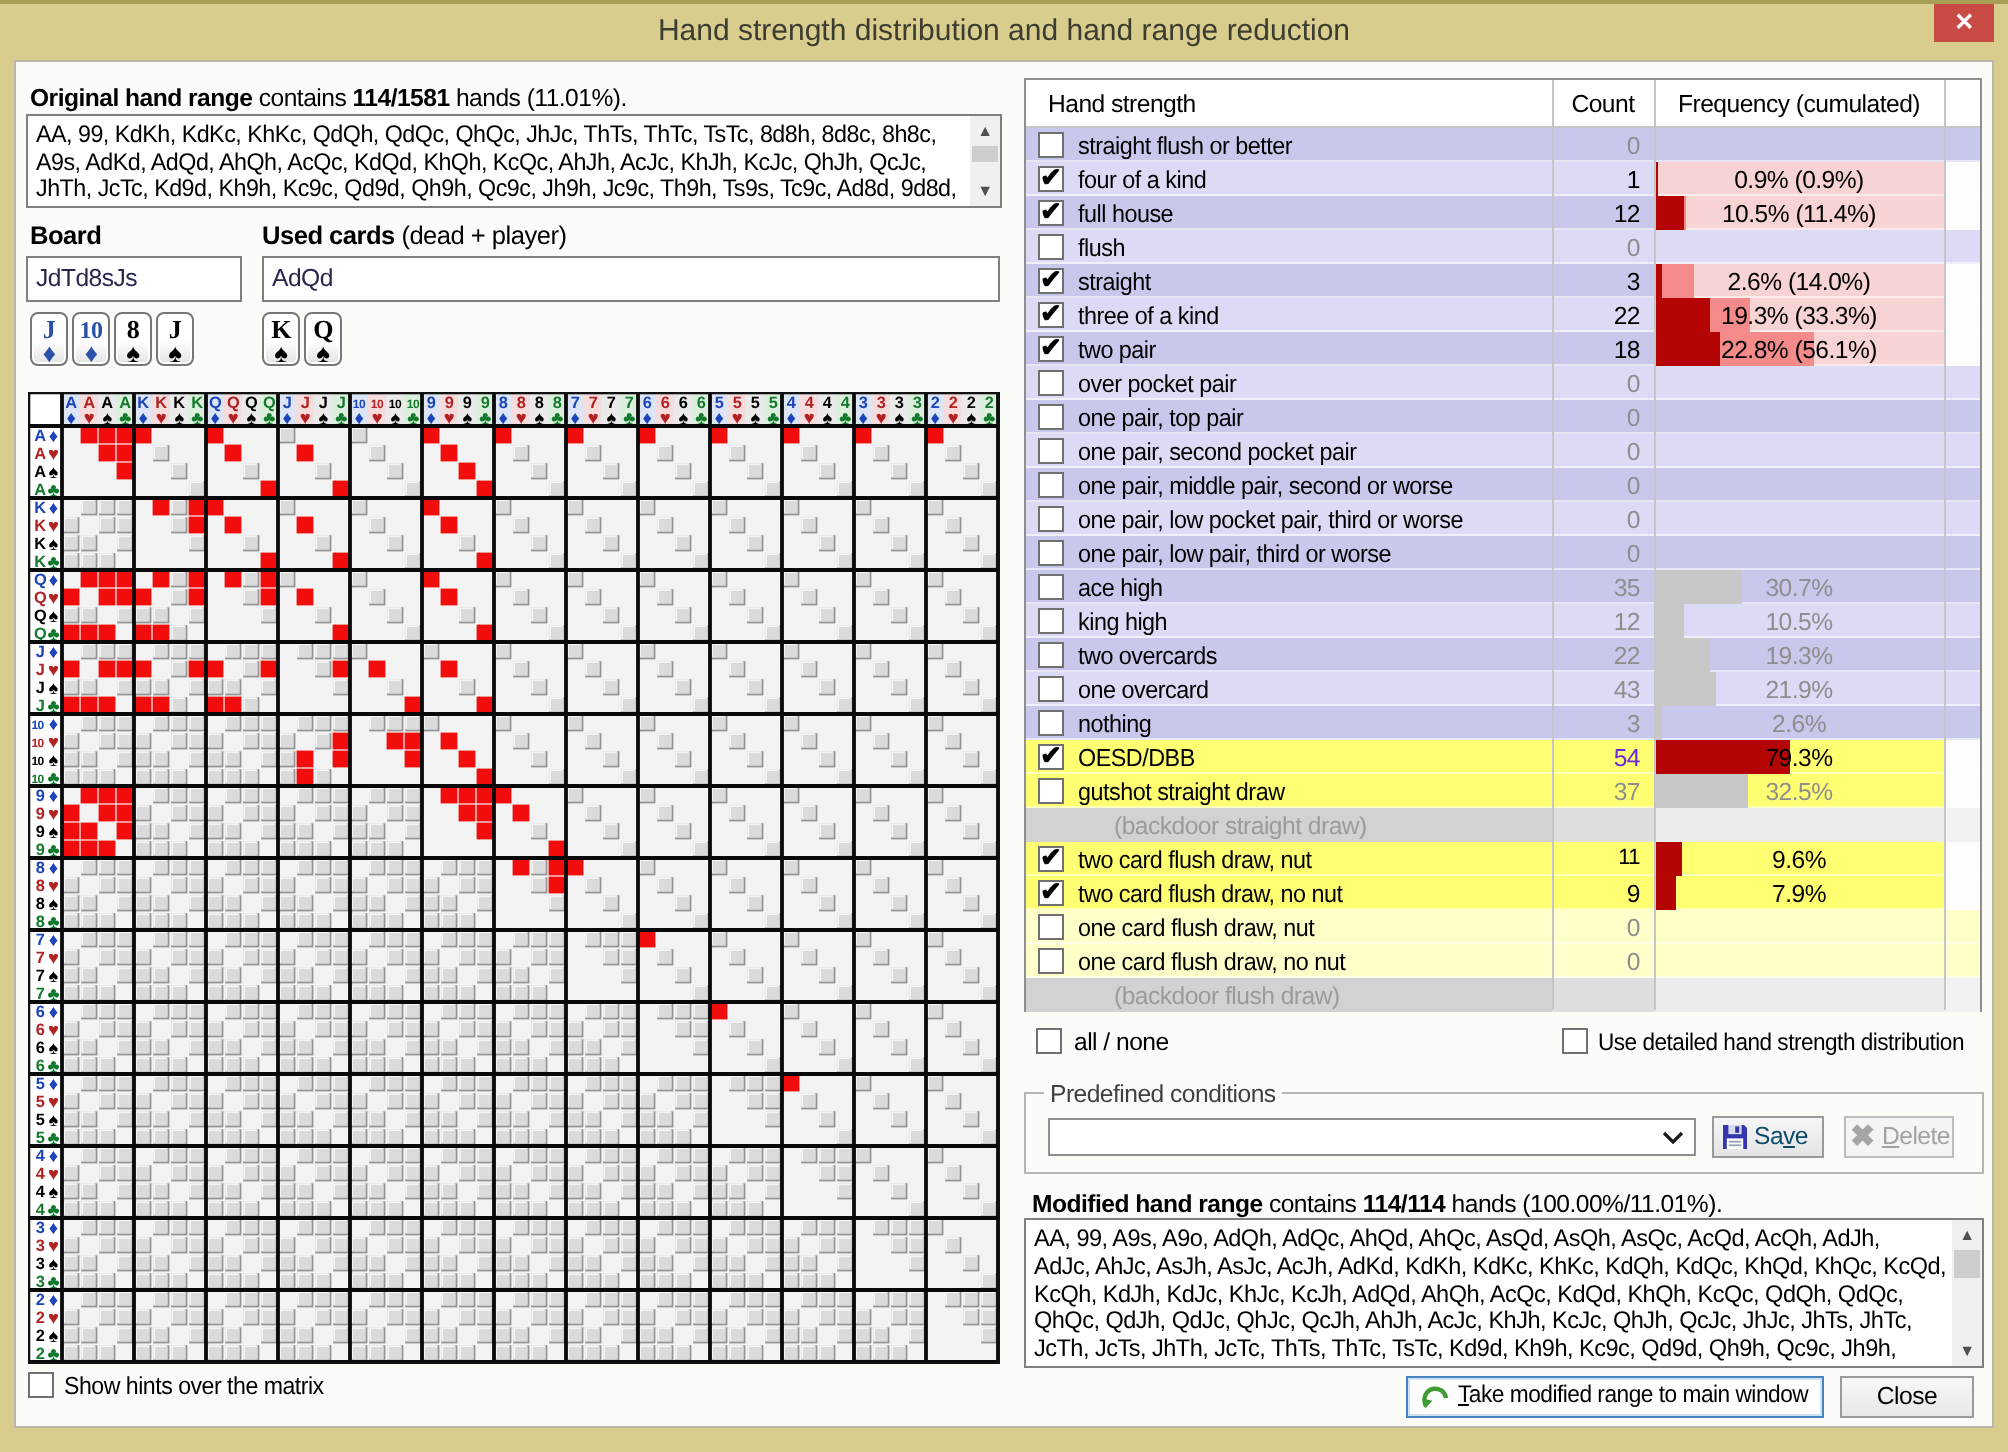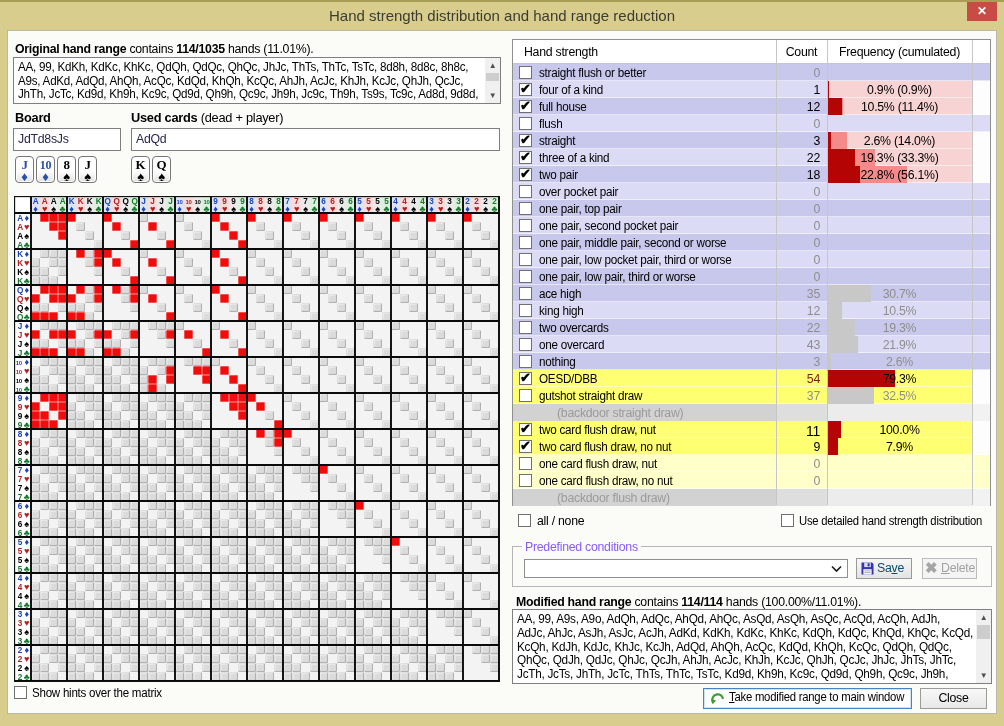--- a/index.html
+++ b/index.html
@@ -1,17 +1,17 @@
 <!DOCTYPE html>
 <html><head><meta charset="utf-8"><style>html,body{margin:0;padding:0;}body{width:1004px;height:726px;position:relative;background:#d9cd8e;font-family:"Liberation Sans",sans-serif;overflow:hidden;letter-spacing:-0.26px;}div{box-sizing:content-box;}</style></head><body>
 <div style="position:absolute;left:0;top:0;width:1004px;height:2px;background:#a89e55;"></div>
 <div style="position:absolute;left:0;top:7px;width:1004px;text-align:center;font-size:15px;color:#3c3c30;letter-spacing:0;">Hand strength distribution and hand range reduction</div>
 <div style="position:absolute;left:967px;top:2px;width:30px;height:19px;background:#c84b45;color:#fff;text-align:center;font-size:12px;font-weight:bold;line-height:19px;">✕</div>
 <div style="position:absolute;left:7px;top:30px;width:990px;height:684px;background:#fbfbf8;border:1px solid #b8b8ab;box-sizing:border-box;"></div>
-<div style="position:absolute;left:15px;top:42px;font-size:12.3px;color:#000;"><b>Original hand range</b> contains <b>114/1035</b> hands (11.01%).</div>
+<div style="position:absolute;left:15px;top:42px;font-size:12.3px;color:#000;"><b>Original hand range</b> contains <b>114/1581</b> hands (11.01%).</div>
 <div style="position:absolute;left:13px;top:57px;width:488px;height:47px;background:#fff;border:1px solid #7f7f7f;box-sizing:border-box;"></div>
 <div style="position:absolute;left:18px;top:60.0px;font-size:12px;color:#000;white-space:nowrap;transform:scaleX(0.97);transform-origin:0 0;">AA, 99, KdKh, KdKc, KhKc, QdQh, QdQc, QhQc, JhJc, ThTs, ThTc, TsTc, 8d8h, 8d8c, 8h8c,</div>
 <div style="position:absolute;left:18px;top:73.5px;font-size:12px;color:#000;white-space:nowrap;transform:scaleX(0.97);transform-origin:0 0;">A9s, AdKd, AdQd, AhQh, AcQc, KdQd, KhQh, KcQc, AhJh, AcJc, KhJh, KcJc, QhJh, QcJc,</div>
 <div style="position:absolute;left:18px;top:87.0px;font-size:12px;color:#000;white-space:nowrap;transform:scaleX(0.97);transform-origin:0 0;">JhTh, JcTc, Kd9d, Kh9h, Kc9c, Qd9d, Qh9h, Qc9c, Jh9h, Jc9c, Th9h, Ts9s, Tc9c, Ad8d, 9d8d,</div>
 <div style="position:absolute;left:485px;top:58px;width:15px;height:45px;background:#f0f0f0;"></div>
 <div style="position:absolute;left:485px;top:58px;width:15px;height:15px;background:#f0f0f0;color:#505050;font-size:8px;text-align:center;line-height:15px;">▲</div>
 <div style="position:absolute;left:485px;top:88px;width:15px;height:15px;background:#f0f0f0;color:#505050;font-size:8px;text-align:center;line-height:15px;">▼</div>
 <div style="position:absolute;left:486px;top:73px;width:13px;height:8px;background:#cdcdcd;"></div>
 <div style="position:absolute;left:15px;top:110px;font-size:12.8px;color:#000;font-weight:bold;">Board</div>
 <div style="position:absolute;left:131px;top:110px;font-size:12.8px;color:#000;"><b>Used cards</b> (dead + player)</div>
@@ -1793,21 +1793,21 @@
 <div style="position:absolute;left:776px;top:355px;width:44px;text-align:right;font-size:12.3px;color:#8e8e8e;">3</div>
 <div style="position:absolute;left:827px;top:353px;width:3.7px;height:17px;background:#c8c8c8;"></div>
 <div style="position:absolute;left:827px;top:355px;width:145px;text-align:center;font-size:12.3px;color:#8e8e8e;">2.6%</div>
 <div style="position:absolute;left:513px;top:370px;width:314px;height:17px;background:#ffff72;border-bottom:1px solid rgba(255,255,255,0.55);box-sizing:border-box;"></div>
 <div style="position:absolute;left:827px;top:370px;width:145px;height:17px;background:#ffff72;border-bottom:1px solid rgba(255,255,255,0.55);box-sizing:border-box;"></div>
 <div style="position:absolute;left:972px;top:370px;width:18px;height:17px;background:#fdfdfd;border-bottom:1px solid rgba(255,255,255,0.55);box-sizing:border-box;"></div>
 <div style="position:absolute;left:519px;top:372px;width:13px;height:13px;background:#fff;border:1px solid #707070;box-sizing:border-box;">
     <span style="position:absolute;left:0px;top:-3px;font-size:13px;font-weight:bold;color:#000;line-height:15px">✔</span>
   </div>
 <div style="position:absolute;left:539px;top:372px;font-size:12.3px;color:#000;white-space:nowrap;transform:scaleX(0.95);transform-origin:0 0;">OESD/DBB</div>
-<div style="position:absolute;left:776px;top:372px;width:44px;text-align:right;font-size:12.3px;color:#7f1d1d;">54</div>
+<div style="position:absolute;left:776px;top:372px;width:44px;text-align:right;font-size:12.3px;color:#6d28d9;">54</div>
 <div style="position:absolute;left:827px;top:370px;width:67.8px;height:17px;background:#b40404;"></div>
 <div style="position:absolute;left:827px;top:372px;width:145px;text-align:center;font-size:12.3px;color:#000;">79.3%</div>
 <div style="position:absolute;left:513px;top:387px;width:314px;height:17px;background:#ffff72;border-bottom:1px solid rgba(255,255,255,0.55);box-sizing:border-box;"></div>
 <div style="position:absolute;left:827px;top:387px;width:145px;height:17px;background:#ffff72;border-bottom:1px solid rgba(255,255,255,0.55);box-sizing:border-box;"></div>
 <div style="position:absolute;left:972px;top:387px;width:18px;height:17px;background:#fdfdfd;border-bottom:1px solid rgba(255,255,255,0.55);box-sizing:border-box;"></div>
 <div style="position:absolute;left:519px;top:389px;width:13px;height:13px;background:#fff;border:1px solid #707070;box-sizing:border-box;"></div>
 <div style="position:absolute;left:539px;top:389px;font-size:12.3px;color:#000;white-space:nowrap;transform:scaleX(0.95);transform-origin:0 0;">gutshot straight draw</div>
 <div style="position:absolute;left:776px;top:389px;width:44px;text-align:right;font-size:12.3px;color:#8e8e8e;">37</div>
 <div style="position:absolute;left:827px;top:387px;width:46.5px;height:17px;background:#c8c8c8;"></div>
 <div style="position:absolute;left:827px;top:389px;width:145px;text-align:center;font-size:12.3px;color:#8e8e8e;">32.5%</div>
@@ -1816,23 +1816,23 @@
 <div style="position:absolute;left:827px;top:404px;width:145px;height:17px;background:#ececec;"></div>
 <div style="position:absolute;left:972px;top:404px;width:18px;height:17px;background:#f2f2f2;"></div>
 <div style="position:absolute;left:557px;top:406px;font-size:12.3px;color:#9b9b9b;">(backdoor straight draw)</div>
 <div style="position:absolute;left:513px;top:421px;width:314px;height:17px;background:#ffff72;border-bottom:1px solid rgba(255,255,255,0.55);box-sizing:border-box;"></div>
 <div style="position:absolute;left:827px;top:421px;width:145px;height:17px;background:#ffff72;border-bottom:1px solid rgba(255,255,255,0.55);box-sizing:border-box;"></div>
 <div style="position:absolute;left:972px;top:421px;width:18px;height:17px;background:#fdfdfd;border-bottom:1px solid rgba(255,255,255,0.55);box-sizing:border-box;"></div>
 <div style="position:absolute;left:519px;top:423px;width:13px;height:13px;background:#fff;border:1px solid #707070;box-sizing:border-box;">
     <span style="position:absolute;left:0px;top:-3px;font-size:13px;font-weight:bold;color:#000;line-height:15px">✔</span>
   </div>
 <div style="position:absolute;left:539px;top:423px;font-size:12.3px;color:#000;white-space:nowrap;transform:scaleX(0.95);transform-origin:0 0;">two card flush draw, nut</div>
-<div style="position:absolute;left:776px;top:423px;width:44px;text-align:right;font-size:14px;color:#000;">11</div>
+<div style="position:absolute;left:776px;top:423px;width:44px;text-align:right;font-size:11px;color:#000;">11</div>
 <div style="position:absolute;left:827px;top:421px;width:13.7px;height:17px;background:#b40404;"></div>
-<div style="position:absolute;left:827px;top:423px;width:145px;text-align:center;font-size:12.3px;color:#000;">100.0%</div>
+<div style="position:absolute;left:827px;top:423px;width:145px;text-align:center;font-size:12.3px;color:#000;">9.6%</div>
 <div style="position:absolute;left:513px;top:438px;width:314px;height:17px;background:#ffff72;border-bottom:1px solid rgba(255,255,255,0.55);box-sizing:border-box;"></div>
 <div style="position:absolute;left:827px;top:438px;width:145px;height:17px;background:#ffff72;border-bottom:1px solid rgba(255,255,255,0.55);box-sizing:border-box;"></div>
 <div style="position:absolute;left:972px;top:438px;width:18px;height:17px;background:#fdfdfd;border-bottom:1px solid rgba(255,255,255,0.55);box-sizing:border-box;"></div>
 <div style="position:absolute;left:519px;top:440px;width:13px;height:13px;background:#fff;border:1px solid #707070;box-sizing:border-box;">
     <span style="position:absolute;left:0px;top:-3px;font-size:13px;font-weight:bold;color:#000;line-height:15px">✔</span>
   </div>
 <div style="position:absolute;left:539px;top:440px;font-size:12.3px;color:#000;white-space:nowrap;transform:scaleX(0.95);transform-origin:0 0;">two card flush draw, no nut</div>
 <div style="position:absolute;left:776px;top:440px;width:44px;text-align:right;font-size:12.3px;color:#000;">9</div>
 <div style="position:absolute;left:827px;top:438px;width:11.3px;height:17px;background:#b40404;"></div>
 <div style="position:absolute;left:827px;top:440px;width:145px;text-align:center;font-size:12.3px;color:#000;">7.9%</div>
@@ -1855,21 +1855,21 @@
 <div style="position:absolute;left:557px;top:491px;font-size:12.3px;color:#9b9b9b;">(backdoor flush draw)</div>
 <div style="position:absolute;left:776px;top:40px;width:1px;height:465px;background:#c6c6c6;"></div>
 <div style="position:absolute;left:827px;top:40px;width:1px;height:465px;background:#c6c6c6;"></div>
 <div style="position:absolute;left:972px;top:40px;width:1px;height:465px;background:#c6c6c6;"></div>
 <div style="position:absolute;left:513px;top:63px;width:477px;height:1px;background:#c6c6c6;"></div>
 <div style="position:absolute;left:518px;top:514px;width:13px;height:13px;background:#fff;border:1px solid #707070;box-sizing:border-box;"></div>
 <div style="position:absolute;left:537px;top:514px;font-size:12.3px;color:#000;">all / none</div>
 <div style="position:absolute;left:781px;top:514px;width:13px;height:13px;background:#fff;border:1px solid #707070;box-sizing:border-box;"></div>
 <div style="position:absolute;left:799px;top:514px;font-size:12px;color:#000;white-space:nowrap;transform:scaleX(0.94);transform-origin:0 0;">Use detailed hand strength distribution</div>
 <div style="position:absolute;left:512px;top:546px;width:480px;height:41px;border:1px solid #b5b5b5;box-sizing:border-box;"></div>
-<div style="position:absolute;left:522px;top:540px;font-size:12.3px;color:#8b5cf6;background:#fbfbf8;padding:0 3px;text-align:center;">Predefined conditions</div>
+<div style="position:absolute;left:522px;top:540px;font-size:12.3px;color:#404040;background:#fbfbf8;padding:0 3px;text-align:center;">Predefined conditions</div>
 <div style="position:absolute;left:524px;top:559px;width:324px;height:19px;background:#fff;border:1px solid #8f8f8f;box-sizing:border-box;"></div>
 <svg style="position:absolute;left:831px;top:565px" width="11" height="8" viewBox="0 0 11 8">
     <path d="M1,1.5 L5.5,6 L10,1.5" stroke="#1a1a1a" stroke-width="1.6" fill="none"></path>
   </svg>
 <div style="position:absolute;left:856px;top:558px;width:56px;height:21px;background:linear-gradient(180deg,#f6f6f6,#e4e4e4);border:1px solid #999;box-sizing:border-box;"></div>
 <svg style="position:absolute;left:860px;top:561px" width="15" height="15" viewBox="0 0 15 15">
     <path d="M1.5,1.5 h10.5 l1.5,1.5 v10.5 h-12 z" fill="#3535ae"></path>
     <rect x="4.2" y="1.5" width="6.6" height="4.6" fill="#d8dcea"></rect>
     <rect x="7.6" y="2.2" width="2" height="3.2" fill="#3535ae"></rect>
     <rect x="3.4" y="8.2" width="8.2" height="5.3" fill="#ffffff"></rect>

